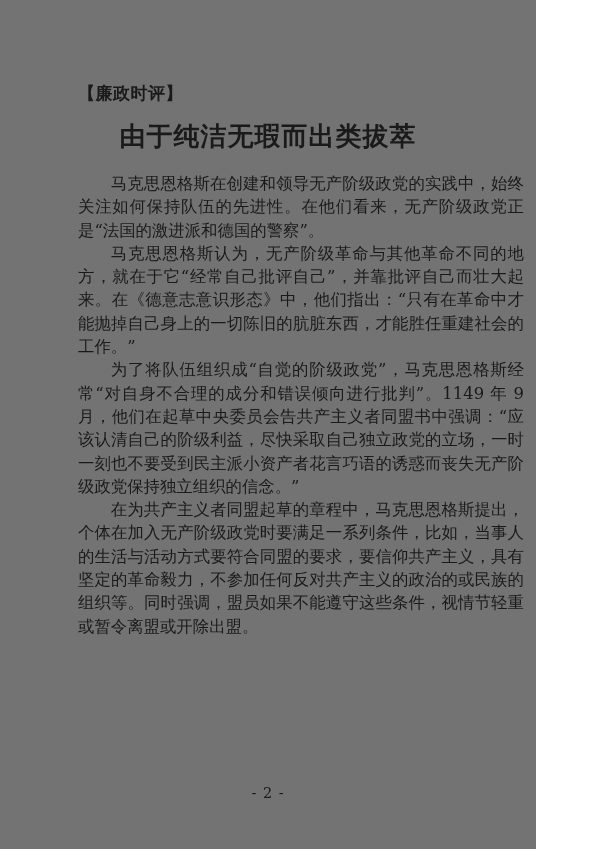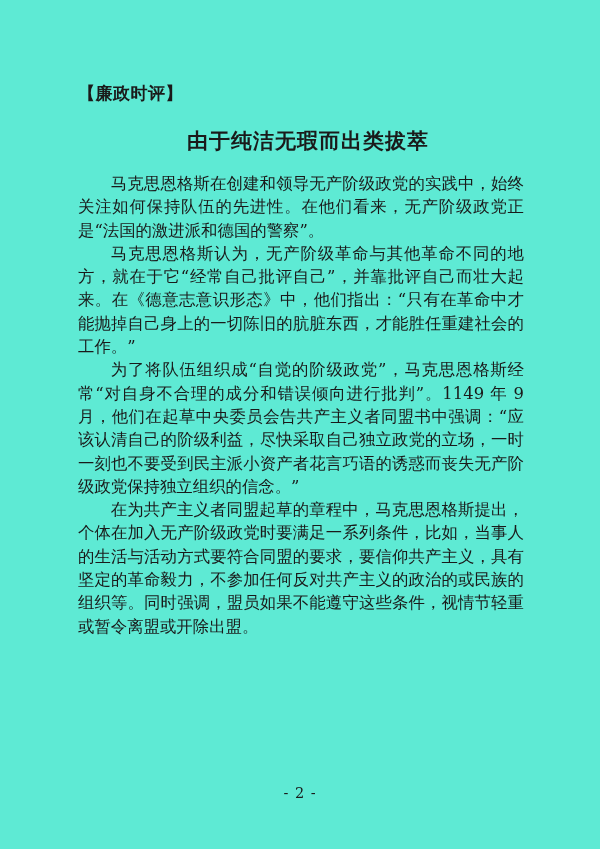--- a/index.html
+++ b/index.html
@@ -2,45 +2,45 @@
 <html><head>
 <meta charset="utf-8">
 <style>
   html, body {
     margin: 0;
     padding: 0;
     background: #ffffff;
   }
   .page {
     position: relative;
-    width: 600px;
+    width: 536px;
     height: 849px;
-    background: #5eead4;
+    background: #737373;
     color: #1a1a1a;
     font-family: "DejaVu Serif", "Liberation Serif", serif;
     overflow: hidden;
     box-sizing: border-box;
   }
   .category {
     position: absolute;
     top: 82px;
     left: 78px;
     font-size: 17px;
     font-weight: bold;
     letter-spacing: 0.5px;
     white-space: nowrap;
   }
   .title {
     position: absolute;
     top: 119px;
     left: 0;
     width: 100%;
-    margin: 8px;
+    margin: 0;
     text-align: center;
-    font-size: 21px;
+    font-size: 26px;
     font-weight: bold;
     letter-spacing: 1px;
     font-family: Liberation Mono, monospace;
   }
   .body-text {
     position: absolute;
     top: 172px;
     left: 78px;
     width: 446px;
     font-size: 16.4px;

